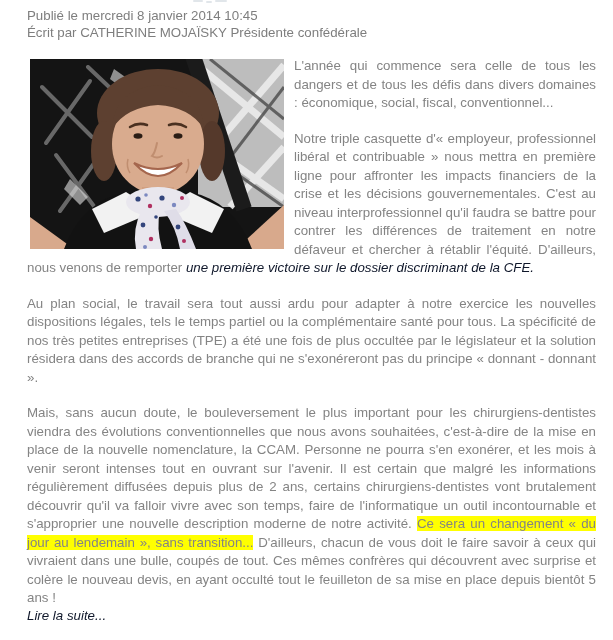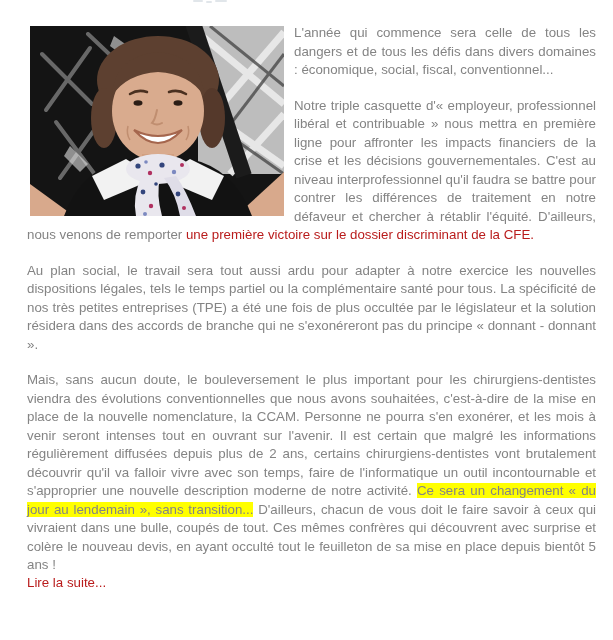--- a/index.html
+++ b/index.html
@@ -30,38 +30,42 @@
   }
   .article p { margin: 0 11px 17px 0; }
   .article p.no-gap { margin-bottom: 0; }
   .photo-wrap {
     float: left;
     width: 254px; height: 190px;
     margin: 2px 10px 2px 3px;
     overflow: hidden;
     background: #141414;
   }
-  a.link { color: #b91c1c; text-decoration: none; cursor: pointer; }
+  a.link { color: #0f172a; text-decoration: none; cursor: pointer; font-style: italic; }
   .hl { background: #ffff00; }
   .read-more { line-height: 16px; }
   
   .frag { position: absolute; top: 0; left: 193px; width: 50px; height: 4px; opacity: .55; }
   .frag i {
     display: inline-block; height: 2px; margin-right: 3px;
     background: #c9d2da; border-radius: 1px; vertical-align: top;
   }
   .frag i.a { width: 10px; } .frag i.b { width: 6px; margin-top: 1px; } .frag i.c { width: 12px; }
 </style>
 </head>
 <body>
 
 <div class="frag"><i class="a"></i><i class="b"></i><i class="c"></i></div>
 
 <div class="page">
 
+  <div class="meta">
+    <div>Publié le mercredi 8 janvier 2014 10:45</div>
+    <div>Écrit par CATHERINE MOJAÏSKY Présidente confédérale</div>
+  </div>
 
   <div class="article">
 
     <div class="photo-wrap">
       <svg width="254" height="190" viewBox="0 0 254 190" xmlns="http://www.w3.org/2000/svg">
 
         <rect x="0" y="0" width="254" height="190" fill="#141414"></rect>
 
         <g stroke="#cfcfcf" stroke-width="4" opacity="0.45" stroke-linecap="round">
           <line x1="12" y1="28" x2="62" y2="78"></line>

